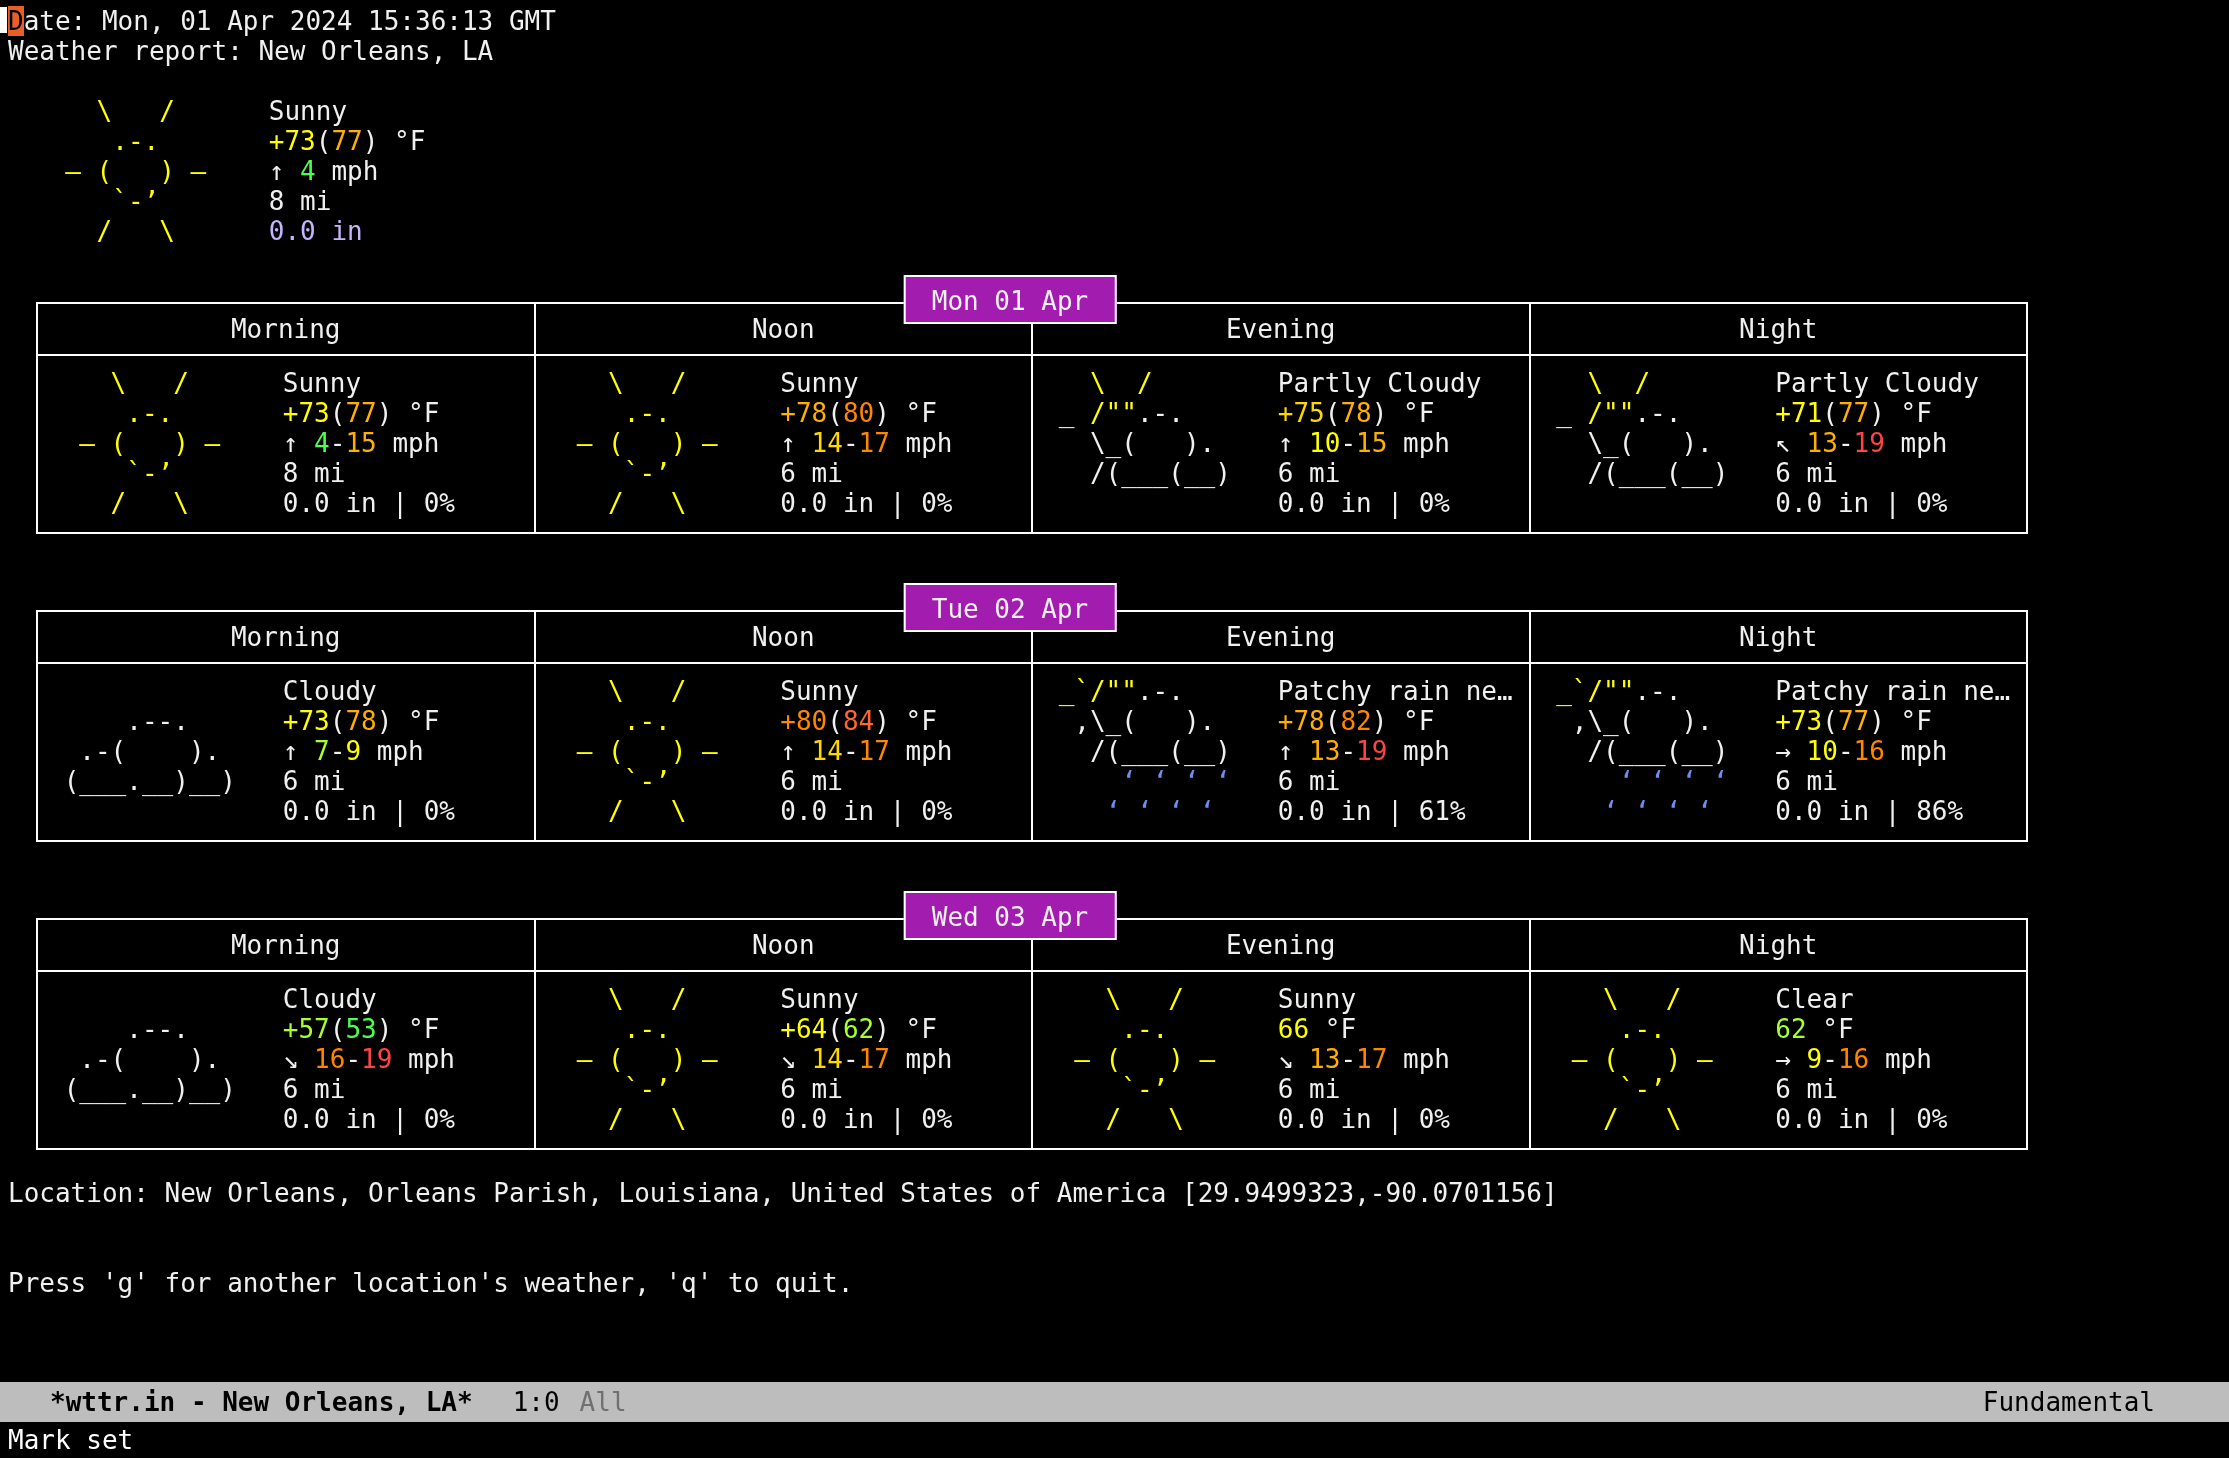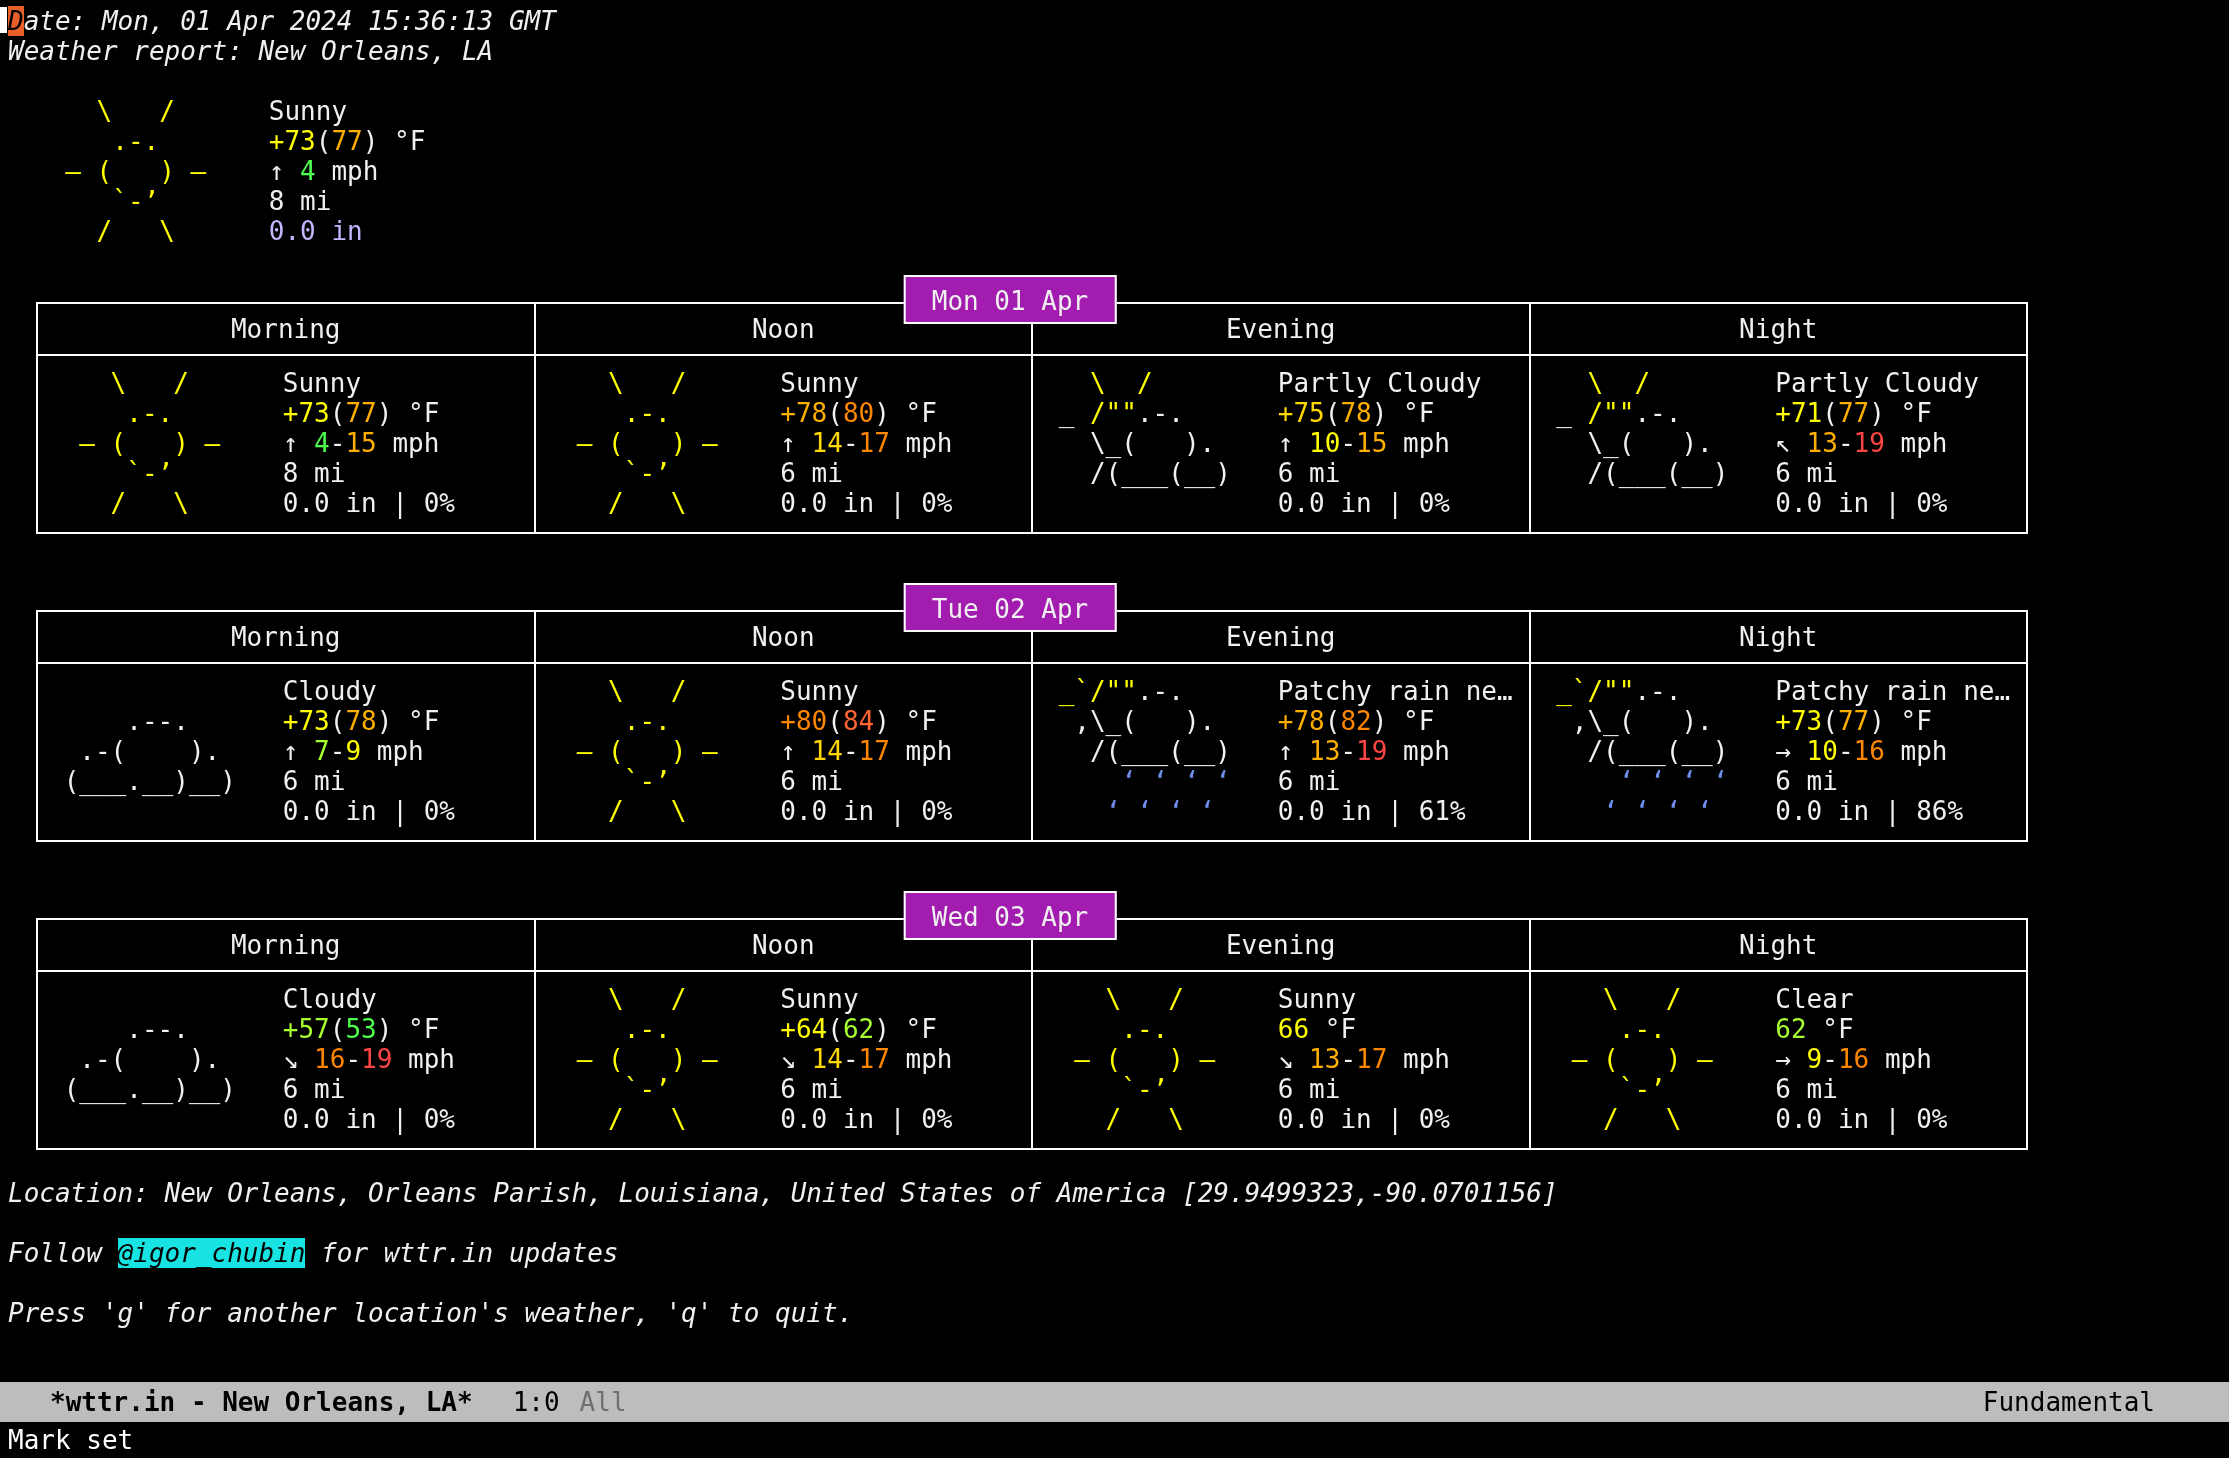--- a/index.html
+++ b/index.html
@@ -7,21 +7,21 @@
   body {
     width: 2229px; height: 1458px;
     background: #000; color: #f0f0f0;
     font-family: "DejaVu Sans Mono", monospace;
     font-size: 26px; line-height: 30px;
     overflow: hidden;
   }
   .screen { display: flex; flex-direction: column; width: 100%; height: 100%; }
   .buffer { flex: 1 1 auto; overflow: hidden; padding: 6px 0 0 8px; position: relative; }
   .edge-mark { position: absolute; left: 0; top: 7px; width: 7px; height: 26px; background: #fff; }
-  .line { white-space: pre; font-style: italic; }
+  .line { white-space: pre; }
   .blank-line { height: 30px; }
   .cursor { background: #e85f2a; color: #000; }
   .current-block { margin-left: 26px; }
   .cell-line { white-space: pre; }
   .art { display: inline-block; width: 15ch; white-space: pre; vertical-align: top; }
   .day-section { position: relative; margin: 76px 0 0 6px; width: 1992px; }
   #days .day-section:first-child { margin-top: 56px; }
   .day-label {
     position: absolute; left: 50%; top: -27px; transform: translateX(-50%);
     border: 2px solid #fff; background: #a21caf; padding: 9px 26px 6px;
@@ -197,21 +197,20 @@
                   <div class="cell-line"><span class="art"><span style="color: rgb(255, 255, 0);">    /   \</span></span><span><span style="color: rgb(240, 240, 240);">0.0 in | 0%</span></span></div>
                 </td>
               </tr>
             </tbody>
     </table>
   </section>
 </div>
 
     <div class="line footer-block">Location: New Orleans, Orleans Parish, Louisiana, United States of America [29.9499323,-90.0701156]</div>
     <div class="blank-line"></div>
-    <div class="line"><span>Follow </span><span class="handle">@igor_chubin</span><span> for wttr.in updates</span></div>
     <div class="blank-line"></div>
     <div class="line">Press 'g' for another location's weather, 'q' to quit.</div>
   </div>
 
   <div class="modeline">
     <span class="buffer-name">*wttr.in - New Orleans, LA*</span>
     <span class="pos">1:0</span>
     <span class="scroll">All</span>
     <span class="spacer"></span>
     <span class="mode">Fundamental</span>

